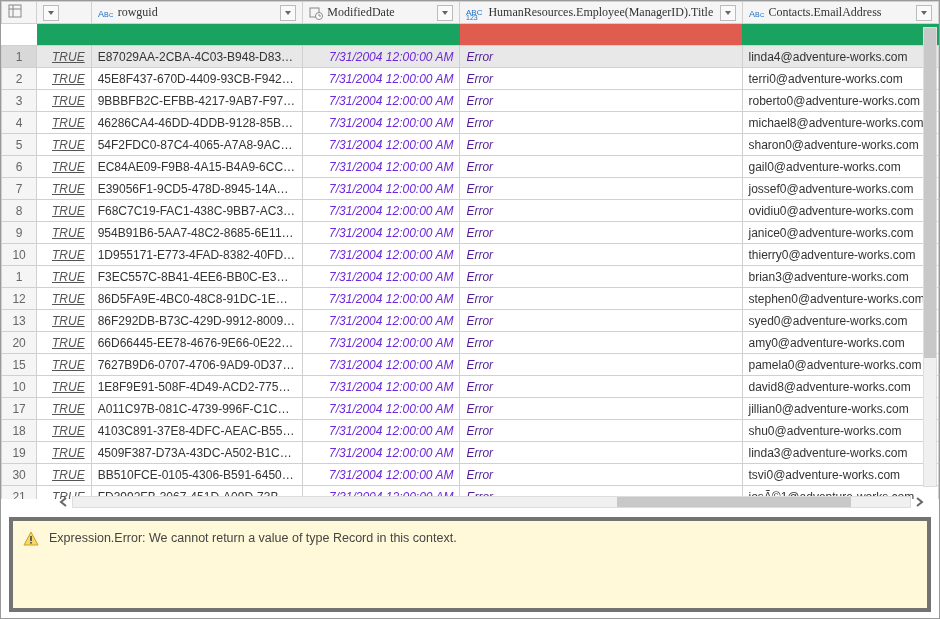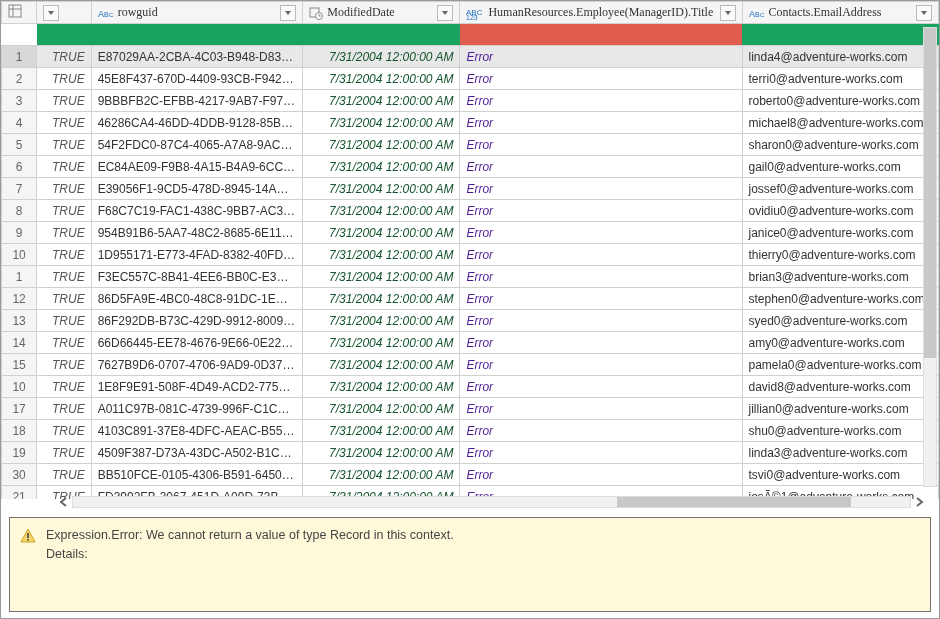--- a/index.html
+++ b/index.html
@@ -58,22 +58,22 @@
   }
   .drop svg { display:block; }
   .rownum-col { width: 35px; }
   .bool-col { width: 54px; }
   .rowguid-col { width: 210px; }
   .date-col { width: 156px; }
   .title-col { width: 280px; }
   .email-col { width: 195px; }
 
   .rownum { background: #f5f5f5; text-align: center; color: #666; }
-  .bool { font-style: italic; text-align: right; color: #555; }
-  .date { font-style: italic; text-align: right; padding-right: 8px; color: #14532d; }
+  .bool { font-style: italic; text-align: right; color: #555; text-decoration: underline; }
+  .date { font-style: italic; text-align: right; padding-right: 8px; color: #6d28d9; }
   .err { color: #4c1d95; font-style: italic; }
   .selected td { background: #e8e8e8; }
   .selected td.rownum { background: #d8d8d8; }
 
   .quality-bar { height: 3px; padding:0!important; border:none!important; }
   .quality-green { background: #1aa260; }
   .quality-red { background: #e05c4e; }
 
   .hscroll {
     position: absolute;
@@ -110,21 +110,21 @@
   .vscroll .thumb {
     position:absolute; left:0; right:0; top:0; height:72%;
     background:#c8c8c8;
   }
 
   .err-panel {
     position: absolute;
     left: 8px; right: 8px; bottom: 6px;
     top: 516px;
     background: #fff9d9;
-    border: 1px solid #737373;
+    border: 4px solid #737373;
     padding: 8px 10px 8px 36px;
     font-size: 12.5px;
     line-height: 1.5;
     color: #444;
   }
   .err-panel .warn-icon {
     position:absolute;
     left: 10px; top: 10px;
     width:16px; height:16px;
   }
@@ -344,21 +344,21 @@
         </tr>
         <tr>
           <td class="rownum">13</td>
           <td class="bool">TRUE</td>
           <td>86F292DB-B73C-429D-9912-800994D80...</td>
           <td class="date">7/31/2004 12:00:00 AM</td>
           <td class="err">Error</td>
           <td>syed0@adventure-works.com</td>
         </tr>
         <tr>
-          <td class="rownum">14</td>
+          <td class="rownum">20</td>
           <td class="bool">TRUE</td>
           <td>66D66445-EE78-4676-9E66-0E22D6109A...</td>
           <td class="date">7/31/2004 12:00:00 AM</td>
           <td class="err">Error</td>
           <td>amy0@adventure-works.com</td>
         </tr>
         <tr>
           <td class="rownum">15</td>
           <td class="bool">TRUE</td>
           <td>7627B9D6-0707-4706-9AD9-0D37506B0...</td>
@@ -440,14 +440,13 @@
 
 <div class="err-panel">
   <span class="warn-icon">
     <svg width="16" height="16" viewBox="0 0 16 16">
         <path d="M8 1 L15 14 L1 14 Z" fill="#f7d66b" stroke="#c9a227"></path>
         <rect x="7.2" y="5" width="1.6" height="5" fill="#444"></rect>
         <rect x="7.2" y="11" width="1.6" height="1.6" fill="#444"></rect>
       </svg>
   </span>
   <div>Expression.Error: We cannot return a value of type Record in this context.</div>
-  <div>Details:</div>
 </div>
 
 </body></html>

